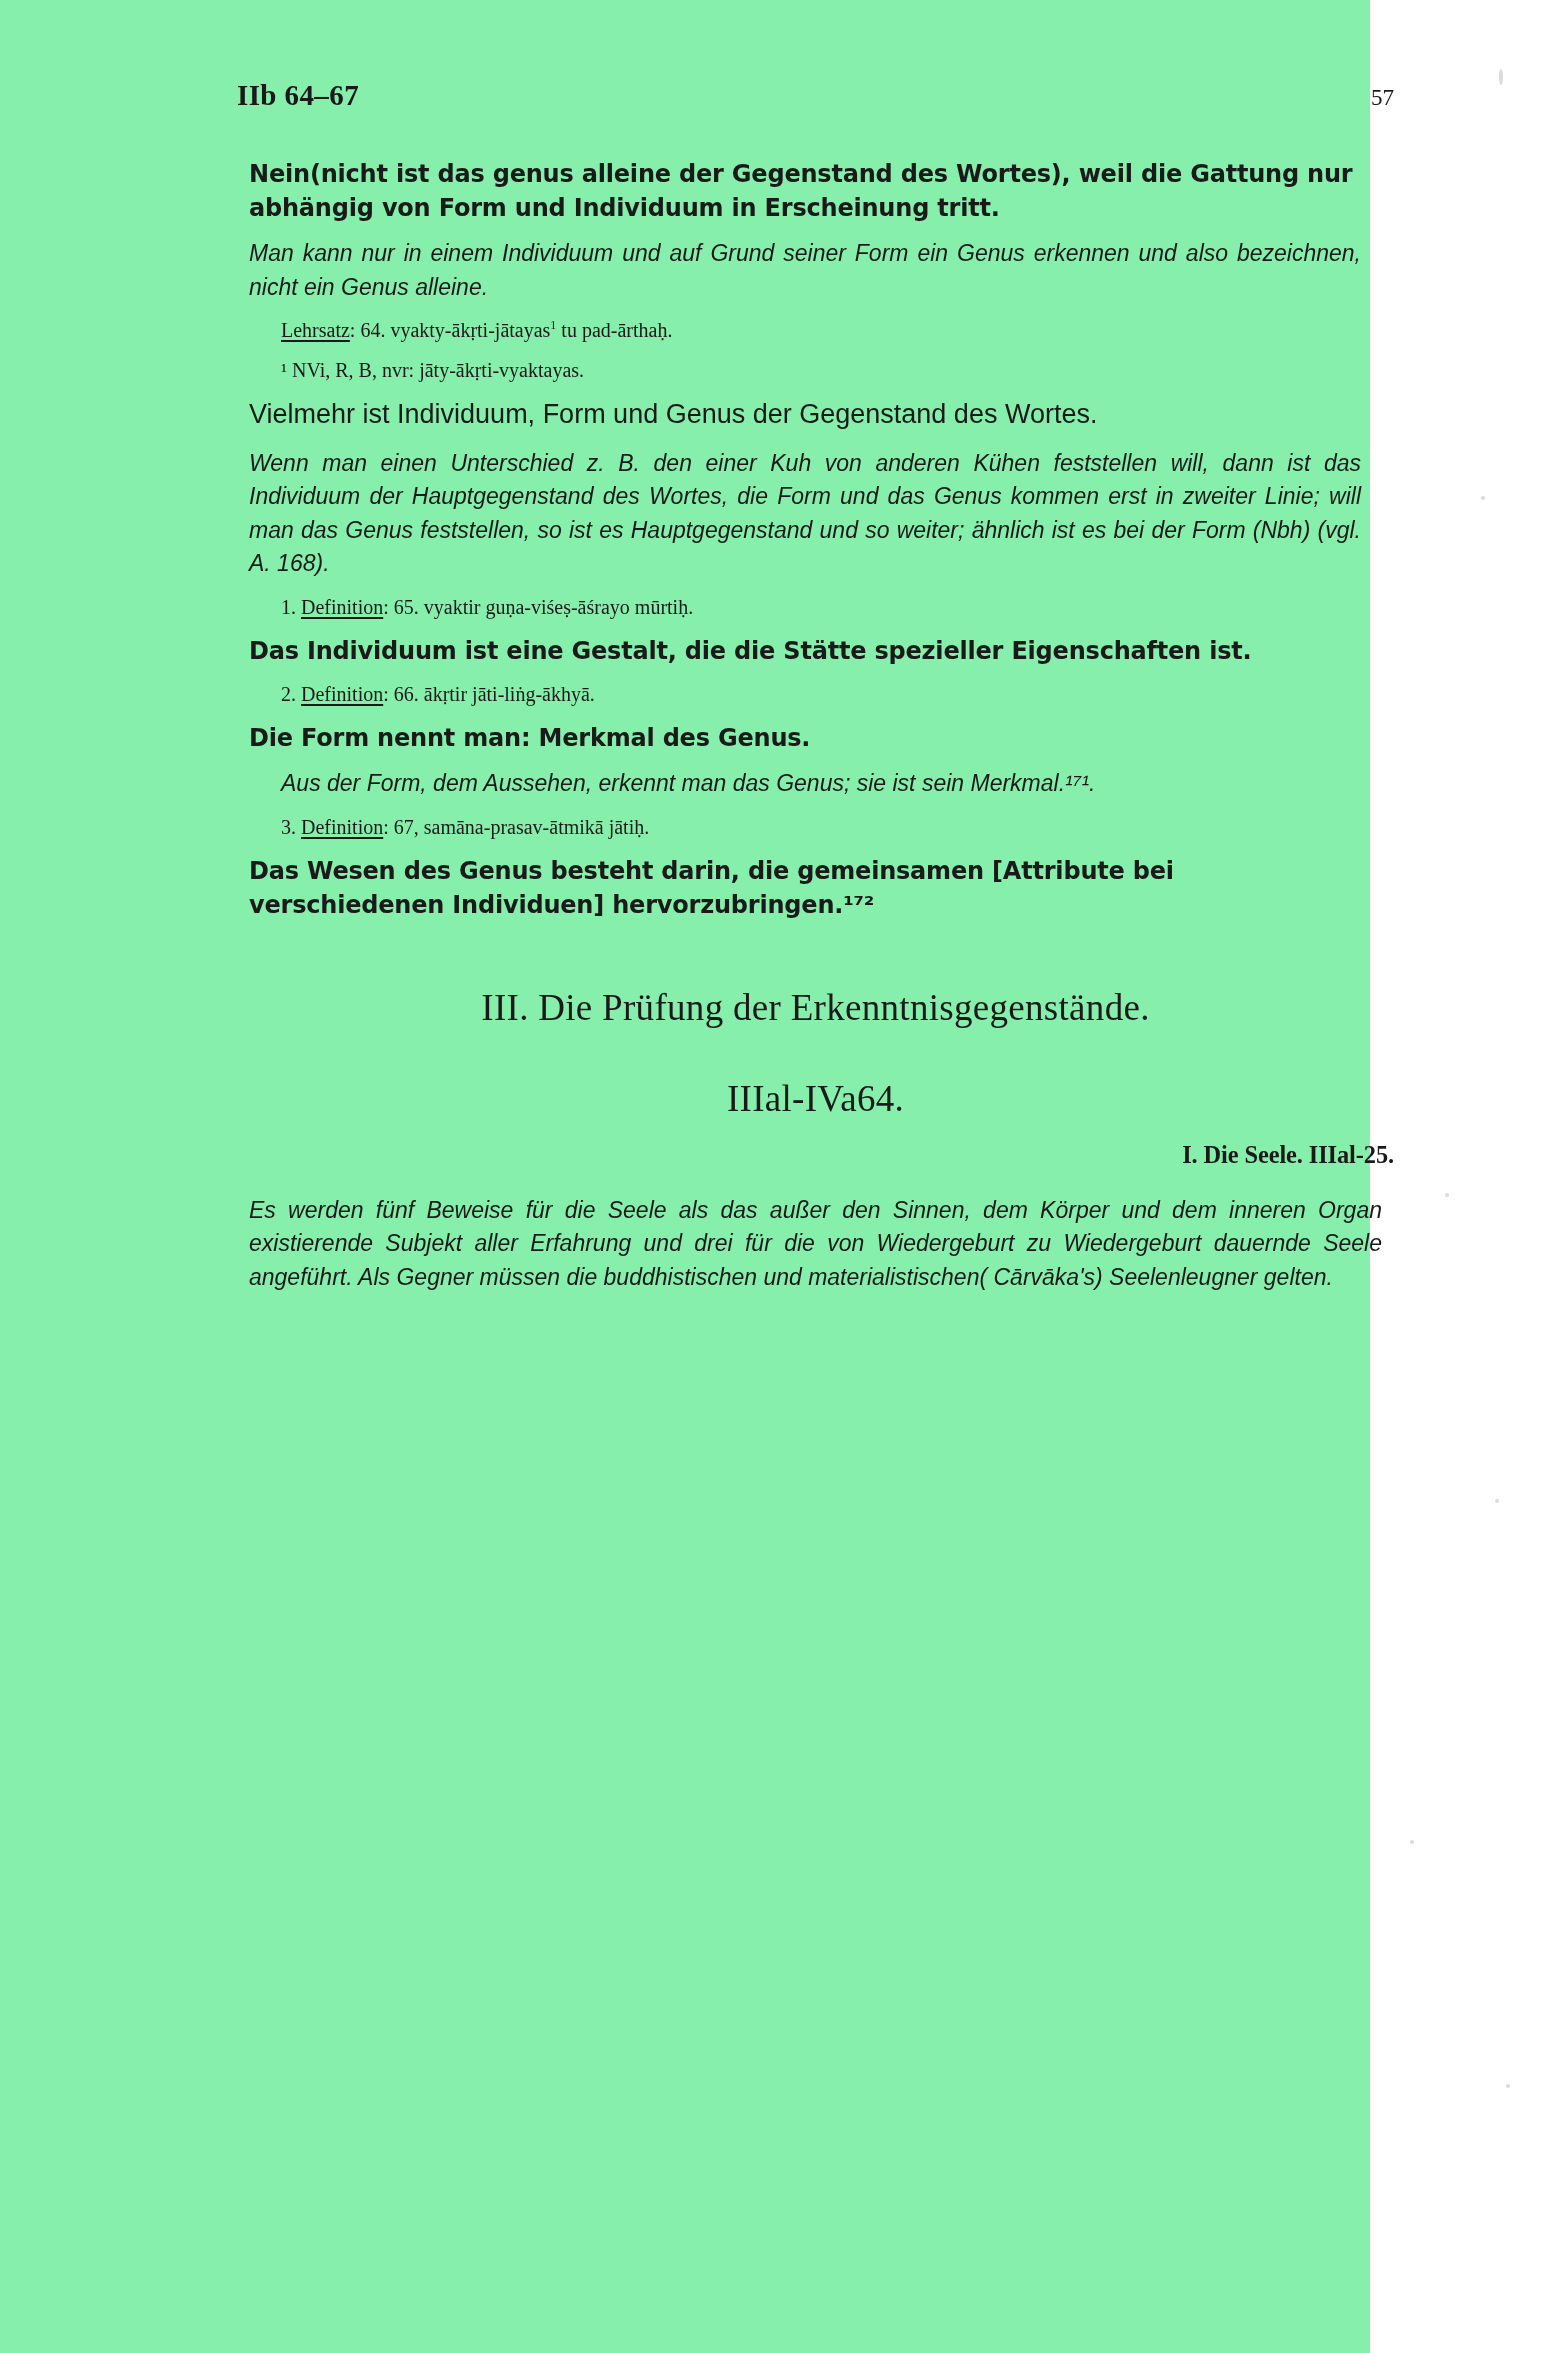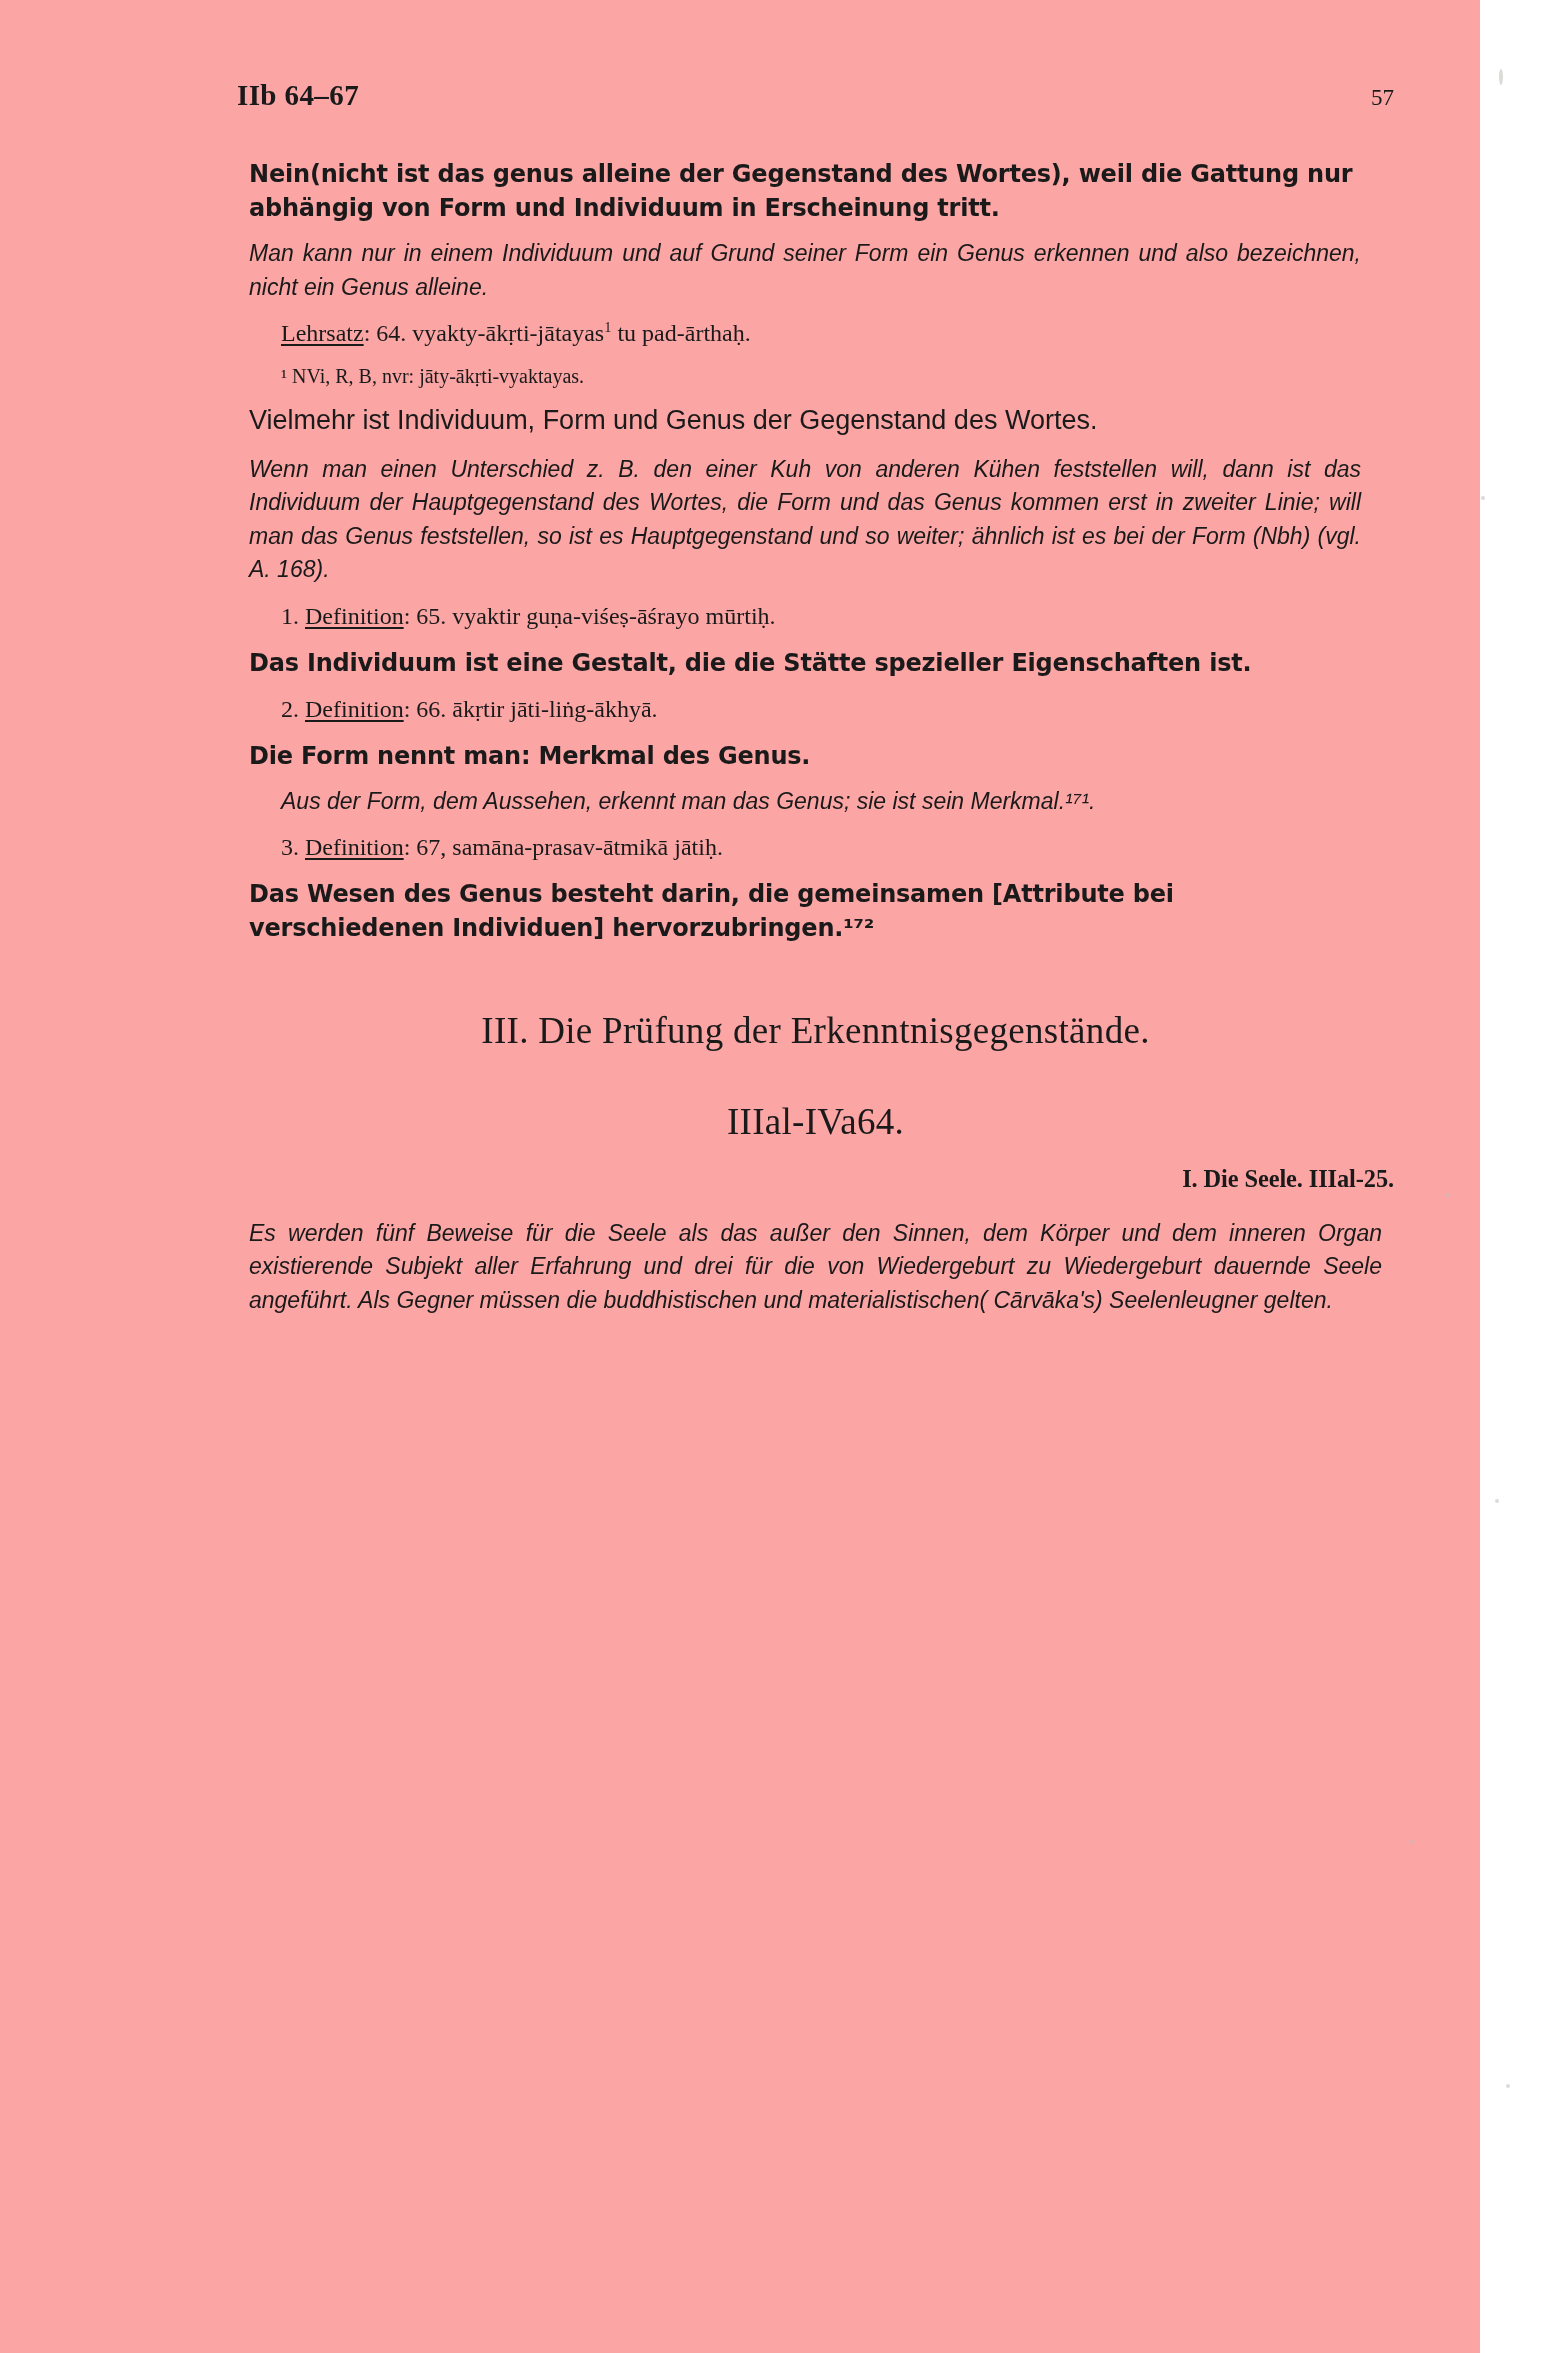--- a/index.html
+++ b/index.html
@@ -2,23 +2,23 @@
 <html style="font-size:11.5px"><head>
 <meta charset="utf-8">
 <style>
   html, body {
     margin: 0;
     padding: 0;
     background: #ffffff;
   }
   .page {
     position: relative;
-    width: 1480px;
+    width: 1370px;
     height: 2354px;
-    background: #fca5a5;
+    background: #86efac;
     font-family: "Liberation Serif", serif;
     color: #1a1a1a;
     box-sizing: border-box;
   }
   .content {
     position: absolute;
     left: 237px;
     top: 79px;
     width: 1157px;
   }
@@ -69,21 +69,21 @@
     font-family: Liberation Sans, sans-serif;
     font-size: 27px;
     line-height: 1.46;
     text-align: justify;
     text-indent: 32px;
     margin-bottom: 2.9px;
   }
   .p-roman.noindent { text-indent: 0; }
   .p-sutra {
     font-family: "Liberation Serif", serif;
-    font-size: 24px;
+    font-size: 20px;
     line-height: 1.45;
     text-indent: 32px;
     margin-bottom: 1.4px;
   }
   .u {
     text-decoration: underline;
     text-underline-offset: 2.9px;
   }
   .fn-note {
     font-family: "Liberation Serif", serif;

